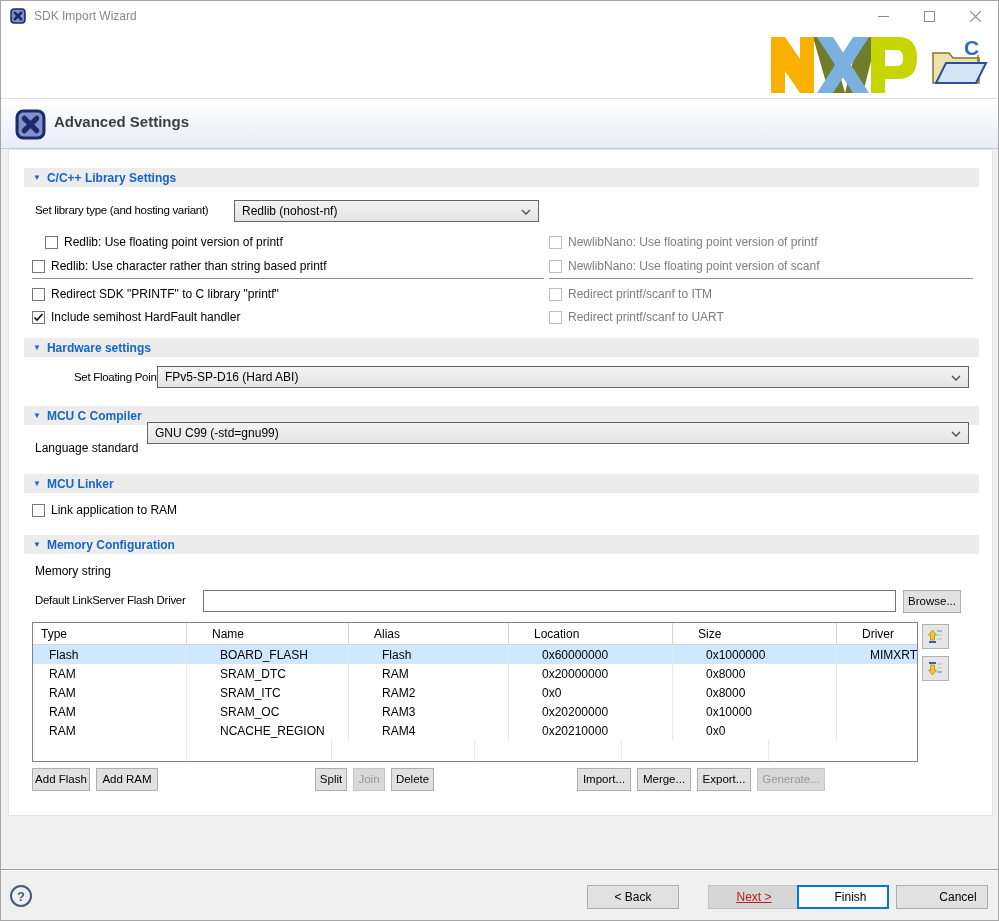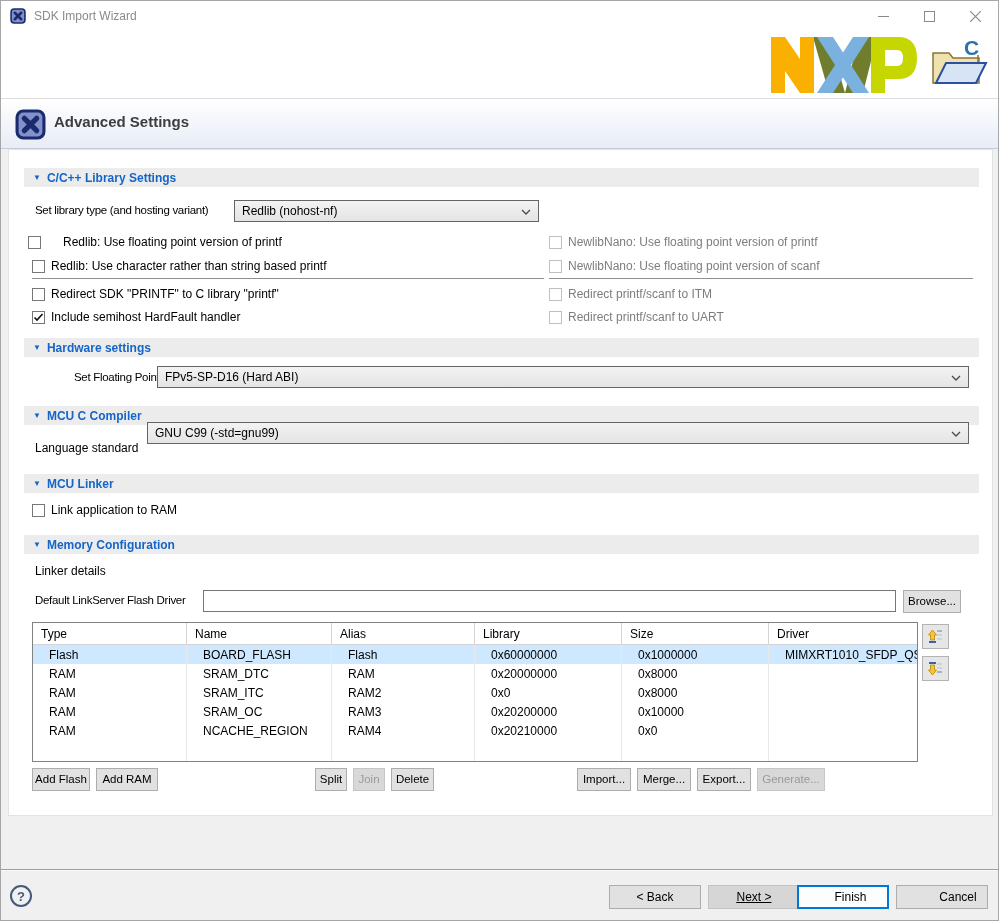--- a/index.html
+++ b/index.html
@@ -53,21 +53,21 @@
     font-size:12px; padding:0 5px; font-family:inherit; }
 
   .btn { position:absolute; height:23px; background:#e1e1e1; border:1px solid #adadad;
     font-size:11.5px; color:#000; text-align:center; line-height:21px; font-family:inherit; }
   .btn.disabled { background:#d8d8d8; border-color:#c6c6c6; color:#9a9a9a; }
   .fl::first-letter { text-decoration:underline; }
 
   
   .mtable { position:absolute; left:23px; top:472px; width:886px; height:140px;
     border:1px solid #828282; background:#fff; font-size:12px; overflow:hidden; }
-  .thead, .trow { display:flex; }
+  .thead, .trow { display:flex;gap:17px; }
   .thead { height:22px; border-bottom:1px solid #d4d4d4; }
   .thead .th { display:flex; align-items:center; padding-left:8px; border-right:1px solid #d4d4d4; color:#000; }
   .trow { height:19px; }
   .trow .td { display:flex; align-items:center; padding-left:16px; border-right:1px solid #e8e8e8;
     overflow:hidden; white-space:nowrap; }
   .trow.sel { background:#cde8ff; }
   .c0{width:154px;flex:none} .c1{width:145px;flex:none} .c2{width:143px;flex:none}
   .c3{width:147px;flex:none} .c4{width:147px;flex:none} .c5{flex:1; border-right:none !important;}
   .empty-fill { height:21px; display:flex; }
   .empty-fill div { border-right:1px solid #e8e8e8; height:100%; }
@@ -77,21 +77,21 @@
 
   
   .footer { position:absolute; left:0; top:815px; width:100%; height:106px; background:#f0f0f0; }
   .footer-divider { position:absolute; top:53px; left:0; width:100%; height:2px;
     border-top:1px solid #9d9d9d; border-bottom:1px solid #fbfbfb; }
   .help-btn { position:absolute; left:9px; top:69px; width:22px; height:22px; border:2px solid #44597c;
     border-radius:50%; color:#44597c; font-size:13px; font-weight:bold;
     display:flex; align-items:center; justify-content:center; background:transparent; }
   .fbtn { position:absolute; top:69px; width:92px; height:24px; background:#e1e1e1; border:1px solid #adadad;
     font-size:12px; color:#000; text-align:center; line-height:22px; }
-  .fbtn.disabled { background:#d6d6d6; border-color:#c3c3c3; color:#000000;text-decoration:underline; }
+  .fbtn.disabled { background:#d6d6d6; border-color:#c3c3c3; color:#b91c1c;text-decoration:underline; }
   .fbtn.default { background:#fdfdfd; border:2px solid #0078d7; line-height:20px;padding-left:15px; }
 </style>
 </head>
 <body>
 
 <div class="titlebar">
   <svg class="app-icon" viewBox="0 0 30 30">
     <rect x="2" y="2" width="26" height="26" rx="6" fill="#8291cc" stroke="#1b2a6b" stroke-width="3"></rect>
     <path d="M9 9 L21 21 M21 9 L9 21" stroke="#1b2a6b" stroke-width="5" stroke-linecap="round"></path>
   </svg>
@@ -151,21 +151,21 @@
   </div>
 
   <div class="lbl tight" style="left:26px; top:54px;">Set library type (and hosting variant)</div>
   <div class="combo" style="left:225px; top:50px; width:305px;">
     <span>Redlib (nohost-nf)</span>
     <svg width="10" height="6">
         <polyline points="1,1 5,5 9,1" fill="none" stroke="#4a4a4a" stroke-width="1.3"></polyline>
       </svg>
   </div>
 
-  <div class="cbrow" style="left:19px; top:84px;gap:16px;">
+  <div class="cbrow" style="left:36px; top:84px;">
     <span class="cb"></span>
     <span>Redlib: Use floating point version of printf</span>
   </div>
   <div class="cbrow" style="left:23px; top:108px;">
     <span class="cb"></span>
     <span>Redlib: Use character rather than string based printf</span>
   </div>
   <div class="hsep" style="left:23px; top:128px; width:512px;"></div>
   <div class="cbrow" style="left:23px; top:136px;">
     <span class="cb"></span>
@@ -228,32 +228,32 @@
   </div>
   <div class="cbrow" style="left:23px; top:352px;">
     <span class="cb"></span>
     <span>Link application to RAM</span>
   </div>
 
   <div class="section-bar" style="top:385px;">
     <span class="tri">▼</span>
     <span class="st">Memory Configuration</span>
   </div>
-  <div class="lbl" style="left:26px; top:414px;">Linker details</div>
+  <div class="lbl" style="left:26px; top:414px;">Memory string</div>
 
   <div class="lbl tight" style="left:26px; top:444px;">Default LinkServer Flash Driver</div>
   <input class="text-input" style="left: 194px; top: 440px; width: 693px;" value="">
   <button class="btn" style="left:894px; top:440px; width:58px;">Browse...</button>
 
   <div class="mtable">
     <div class="thead">
       <div class="th c0">Type</div>
       <div class="th c1">Name</div>
       <div class="th c2">Alias</div>
-      <div class="th c3">Library</div>
+      <div class="th c3">Location</div>
       <div class="th c4">Size</div>
       <div class="th c5">Driver</div>
     </div>
     <div class="trow sel">
       <div class="td c0">Flash</div>
       <div class="td c1">BOARD_FLASH</div>
       <div class="td c2">Flash</div>
       <div class="td c3">0x60000000</div>
       <div class="td c4">0x1000000</div>
       <div class="td c5">MIMXRT1010_SFDP_QS...</div>
@@ -327,17 +327,17 @@
   <button class="btn" style="left:628px; top:618px; width:54px;">Merge...</button>
   <button class="btn" style="left:688px; top:618px; width:54px;">Export...</button>
   <button class="btn disabled" style="left:748px; top:618px; width:68px;">Generate...</button>
 </div>
 
 <div class="footer">
   <div class="footer-divider"></div>
   <div class="help-btn">
     <span>?</span>
   </div>
-  <div class="fbtn" style="left:608px;">&lt; Back</div>
+  <div class="fbtn" style="left:586px;">&lt; Back</div>
   <div class="fbtn disabled fl" style="left:707px;">Next &gt;</div>
   <div class="fbtn default" style="left:796px;">Finish</div>
   <div class="fbtn" style="left:895px;padding-left:32px;">Cancel</div>
 </div>
 
 </body></html>

